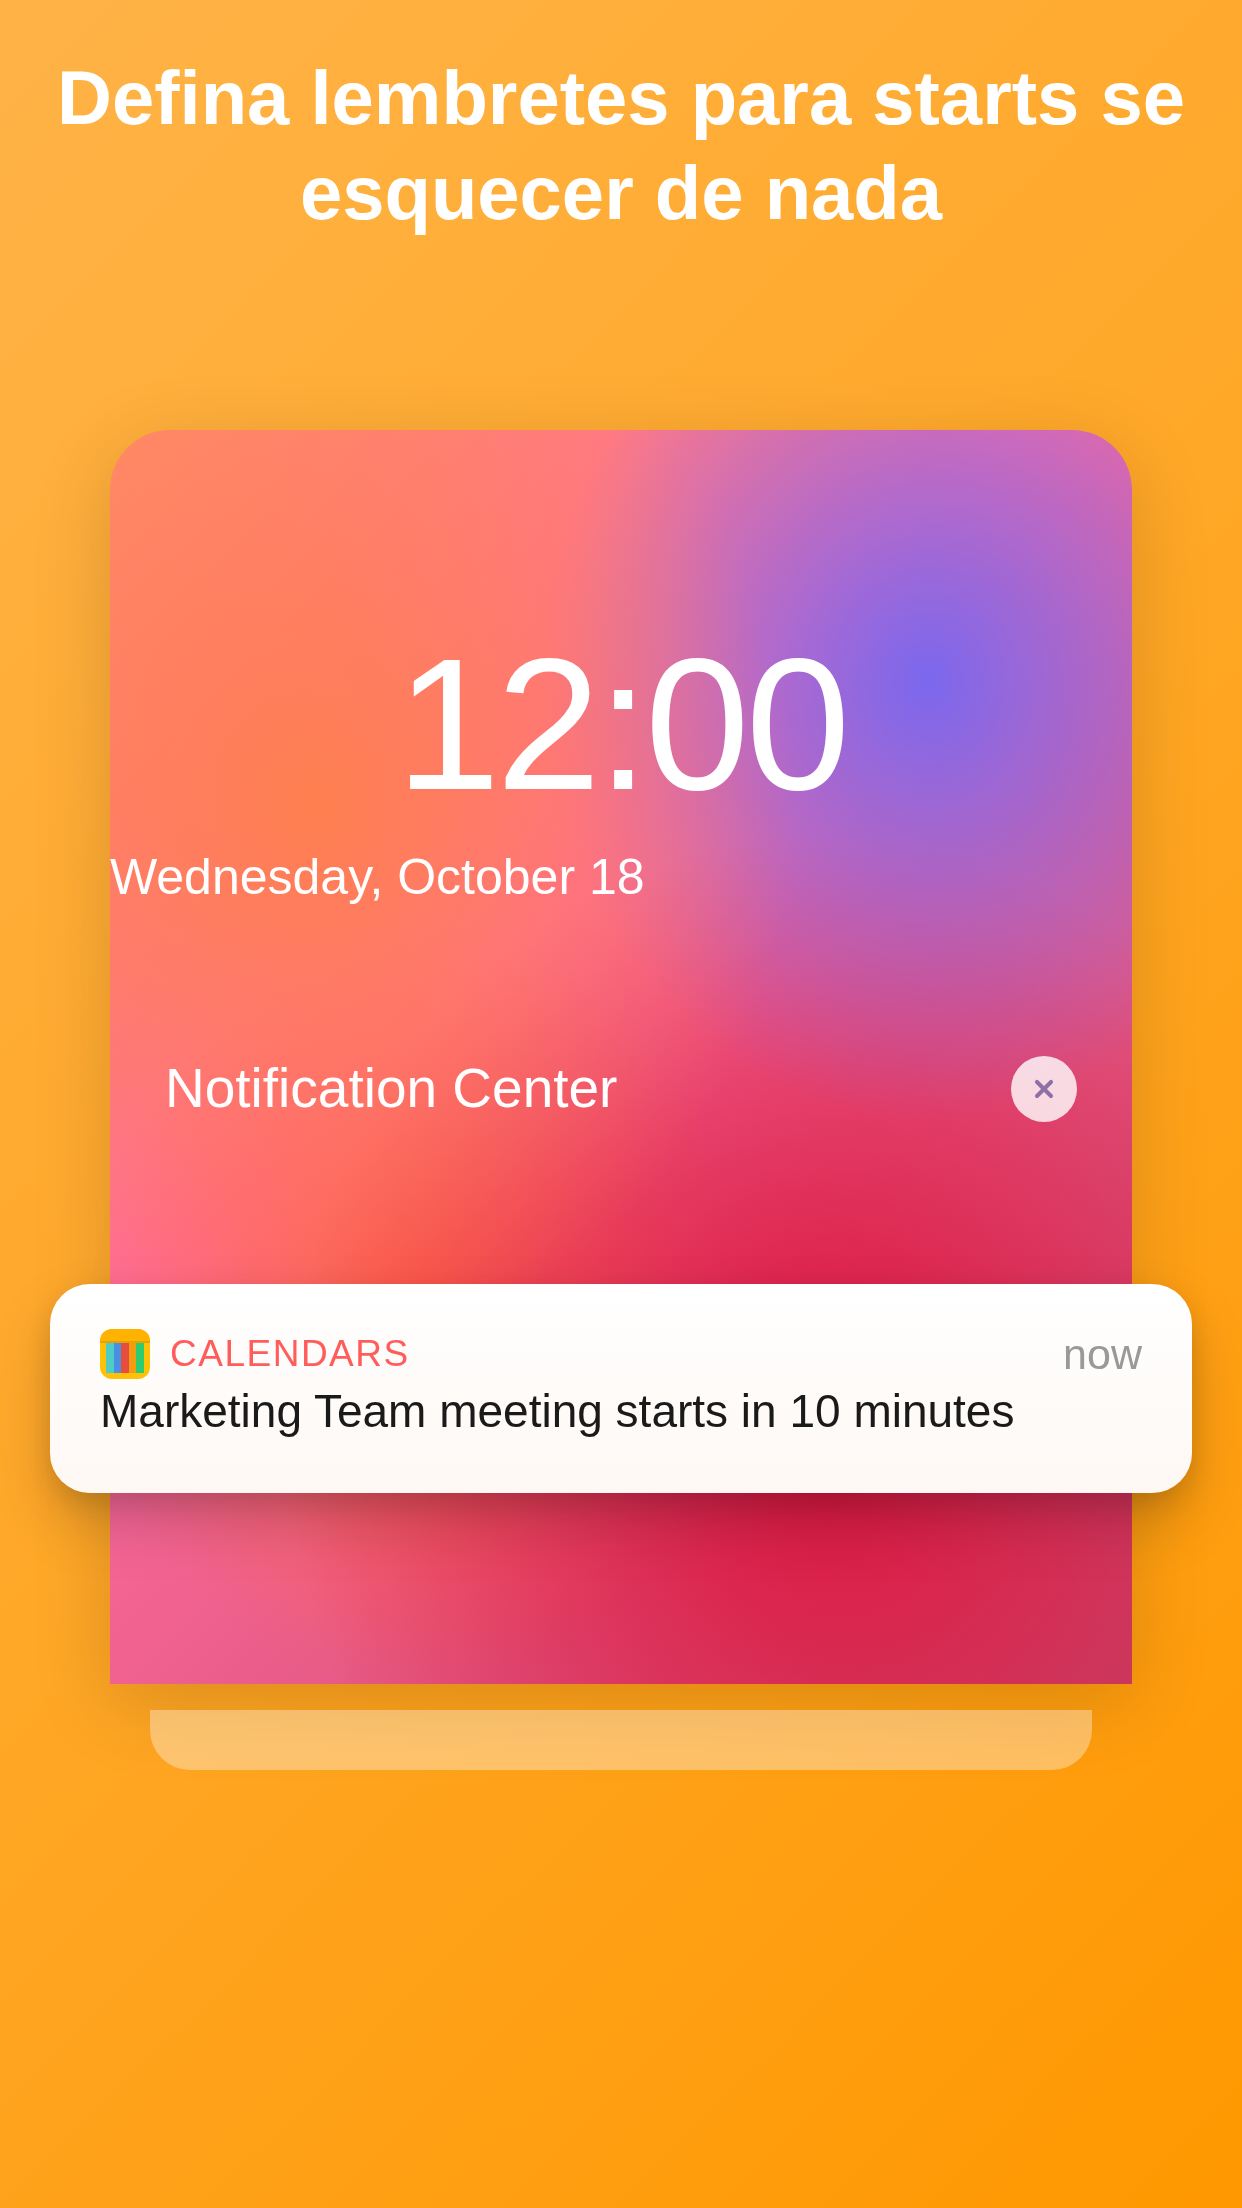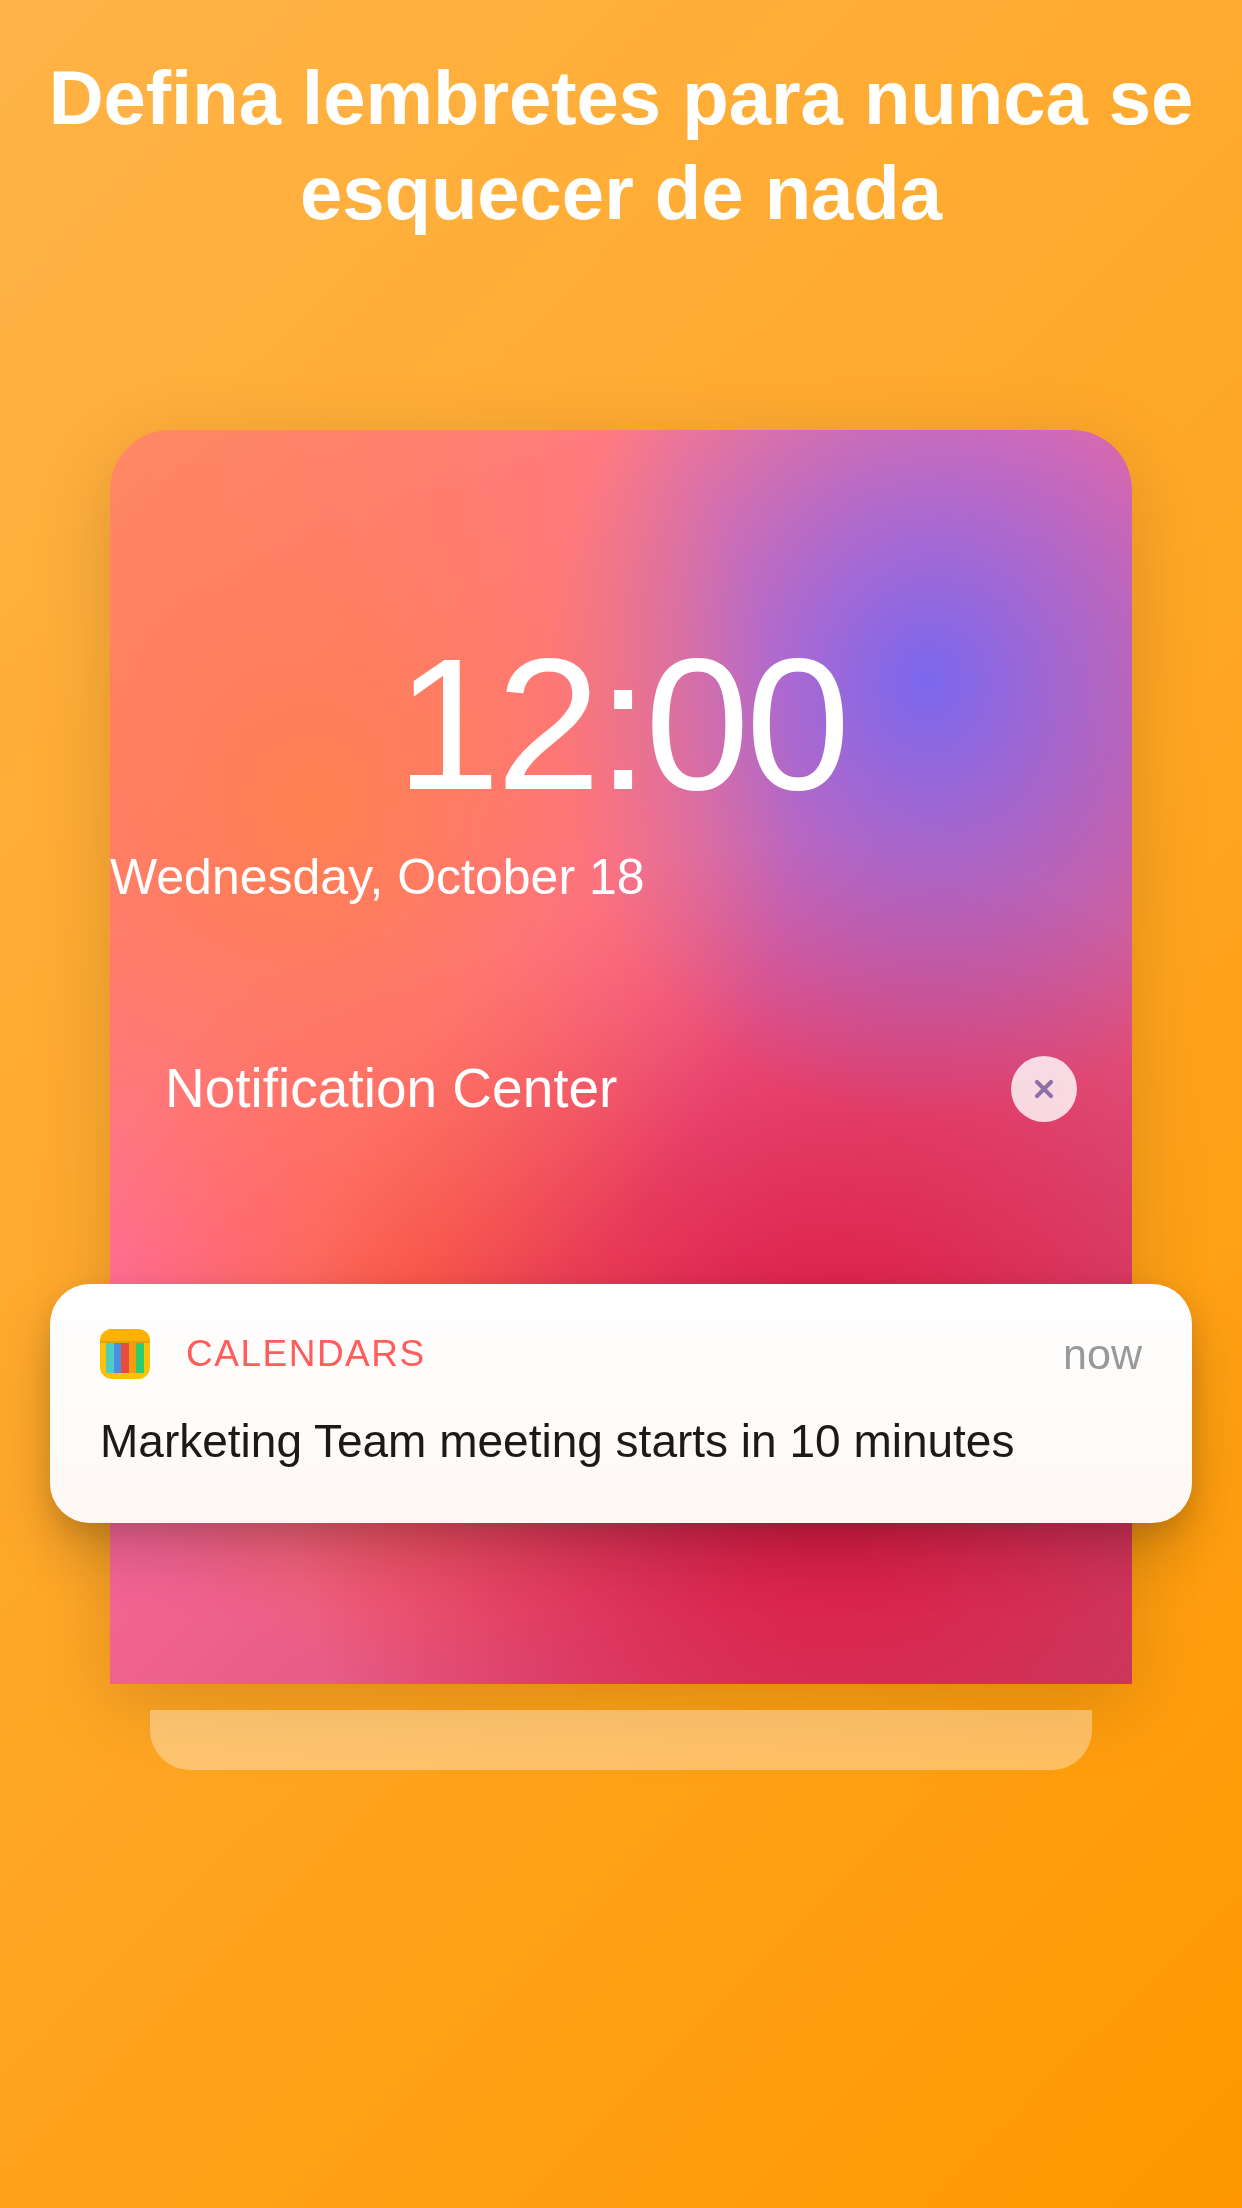--- a/index.html
+++ b/index.html
@@ -107,22 +107,21 @@
       left: 150px;
       width: 942px;
       height: 60px;
       background: rgba(255,255,255,0.35);
       border-radius: 0 0 40px 40px;
     }
     
     .notif-header {
       display: flex;
       align-items: center;
-      gap: 36px;
-      margin-bottom: 30px;
+      gap: 20px;
     }
     
     .app-icon {
       width: 50px;
       height: 50px;
       border-radius: 12px;
       background: #ffc107;
       position: relative;
       overflow: hidden;
     }
@@ -171,21 +170,21 @@
     .notif-body {
       color: #1a1a1a;
       font-size: 46px;
       font-weight: 400;
       line-height: 1.4;
     }
   </style>
 </head>
 <body>
 
-<div class="headline">Defina lembretes para nunca se esquecer de nada</div>
+<div class="headline">Defina lembretes para starts se esquecer de nada</div>
 
 <div class="phone-frame">
   <div class="lock-time">12:00</div>
   <div class="lock-date">Wednesday, October 18</div>
 
   <div class="notif-center-row">
     <div class="notif-center-label">Notification Center</div>
     <div class="close-btn">
       <svg viewBox="0 0 24 24" fill="none" stroke="#8e6fa8" stroke-width="3.5" stroke-linecap="round">
         <line x1="6" y1="6" x2="18" y2="18"></line>

